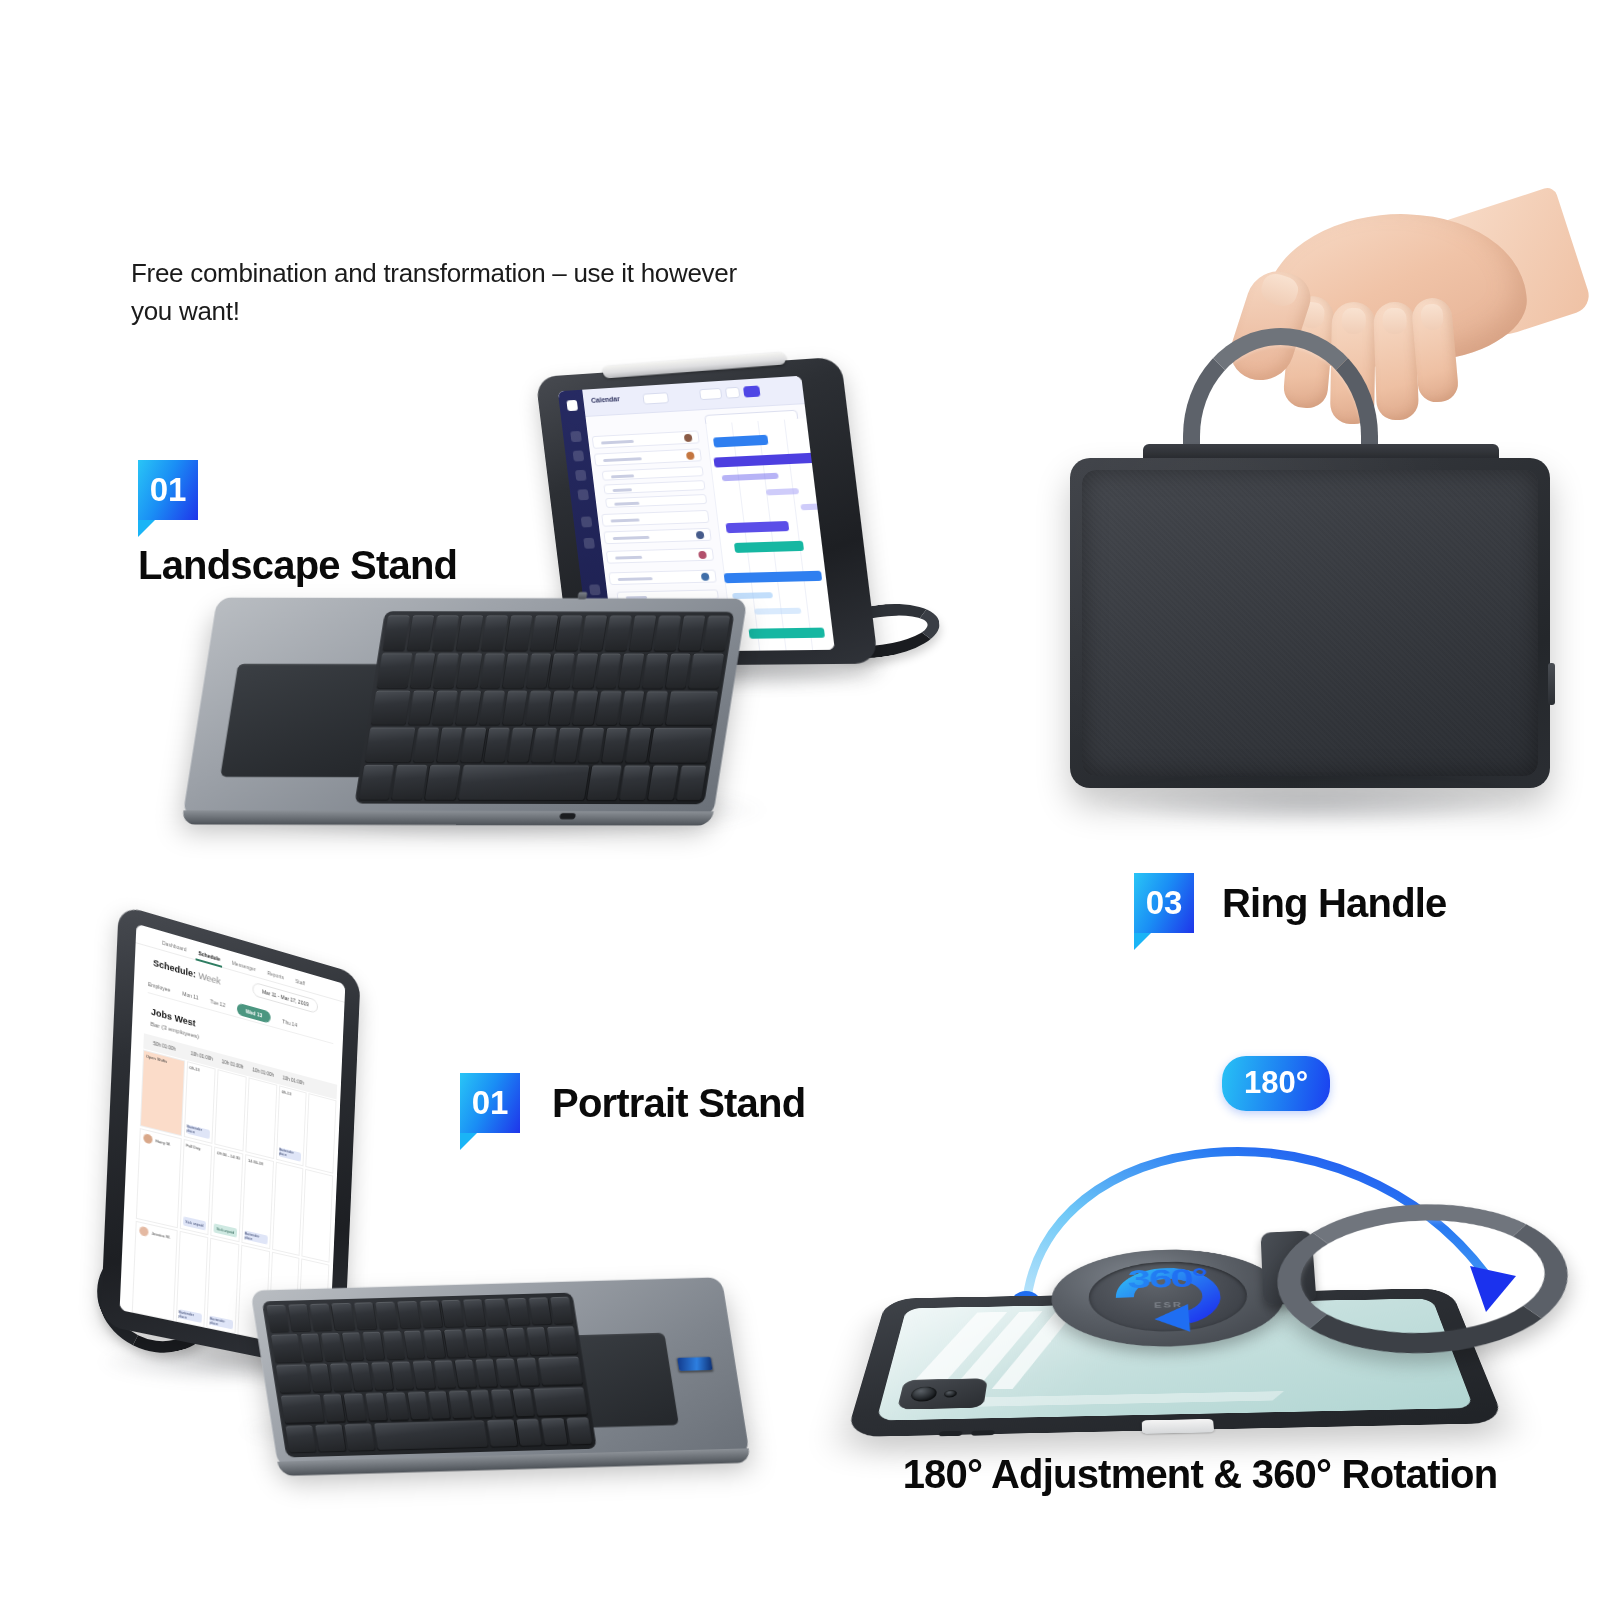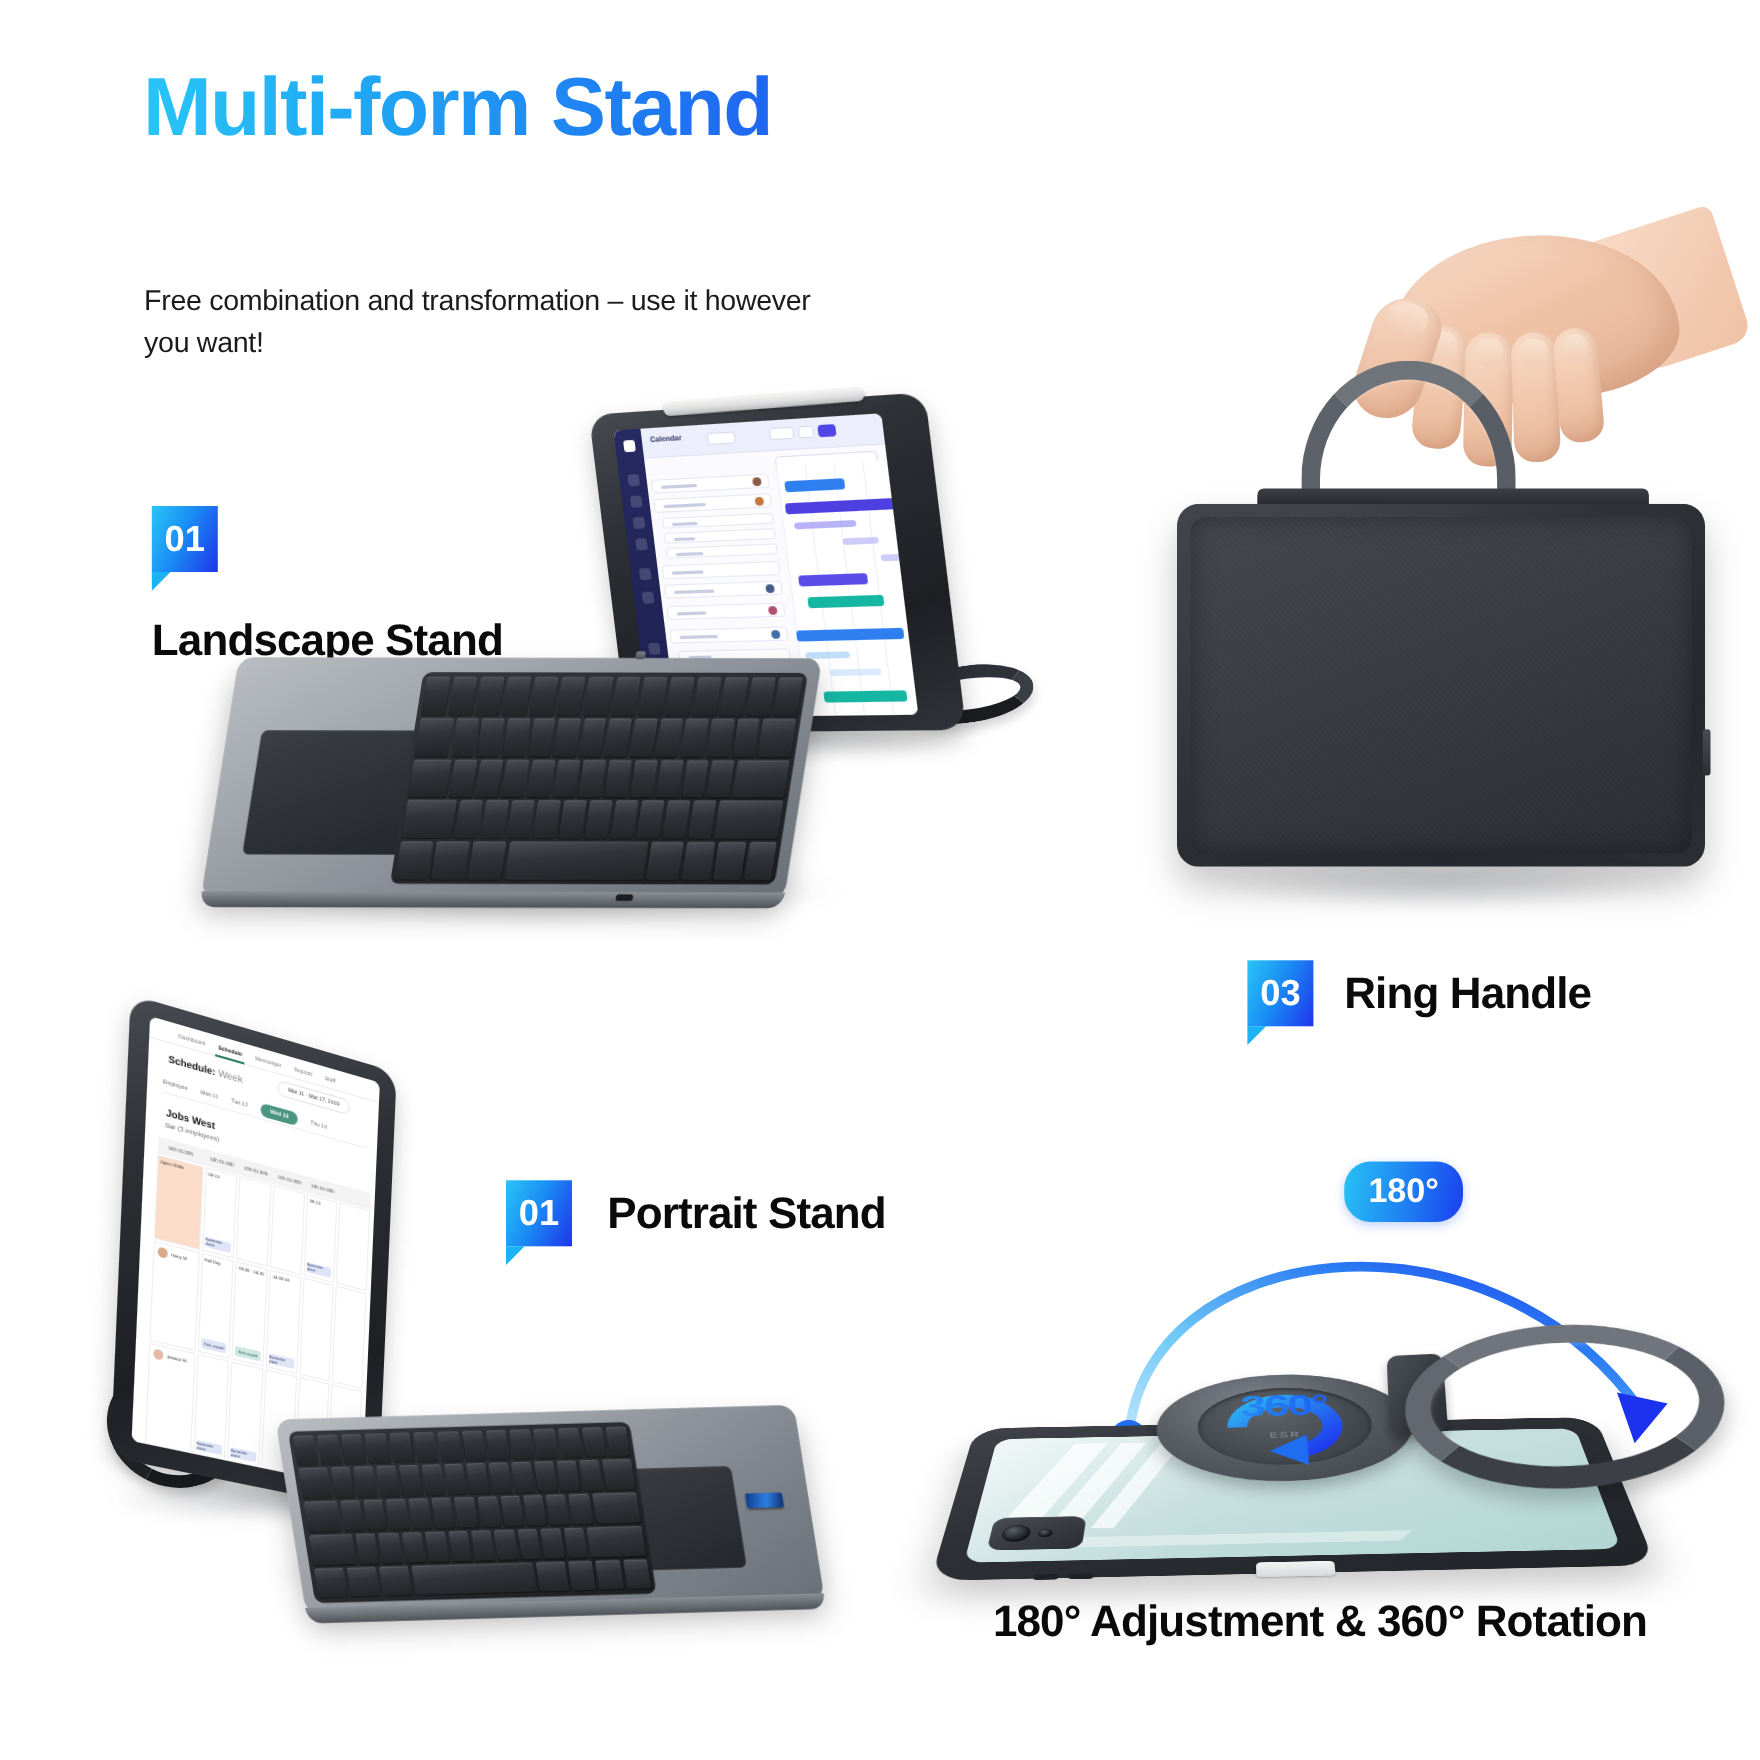--- a/index.html
+++ b/index.html
@@ -52,21 +52,21 @@
     width:0; height:0;
     border-left:17px solid #1ab4f6;
     border-bottom:17px solid transparent;
   }
   .sect-label {
     font-size:40px; font-weight:bold; color:#0a0a0a; letter-spacing:-0.8px;
     white-space:nowrap;
   }
 
   #sect01 { position:absolute; left:138px; top:460px; }
-  #sect01 .sect-label { margin-top:40px; }
+  #sect01 .sect-label { margin-top:23px; }
   #sect02 { position:absolute; left:460px; top:1073px; display:flex; align-items:center; gap:32px; }
   #sect03 { position:absolute; left:1122px; top:873px; display:flex; align-items:center; gap:28px;padding-left:12px; }
 
   
   .shadow-soft {
     position:absolute;
     border-radius:50%;
     background:radial-gradient(ellipse at center, rgba(60,65,75,0.22) 0%, rgba(60,65,75,0.10) 45%, rgba(255,255,255,0) 72%);
     filter:blur(6px);
     pointer-events:none;
@@ -497,21 +497,20 @@
   }
   #supports .l1 { font-size:40px; font-weight:bold; letter-spacing:-0.8px; }
   #supports .l2 { font-size:40px; font-weight:bold; letter-spacing:-0.8px; margin-top:4px; }
 </style>
 </head>
 <body>
 
 <div id="page">
 
   <div id="headline">
-    <div class="title-line">Multi-form Stand</div>
   </div>
   <div id="subtitle">Free combination and transformation – use it however you want!</div>
 
   <div id="sect01">
     <div class="badge">01</div>
     <div class="sect-label">Landscape Stand</div>
   </div>
 
   <div id="lsGroup">
     <div class="shadow-soft" style="left:20px; top:430px; width:560px; height:60px;"></div>

